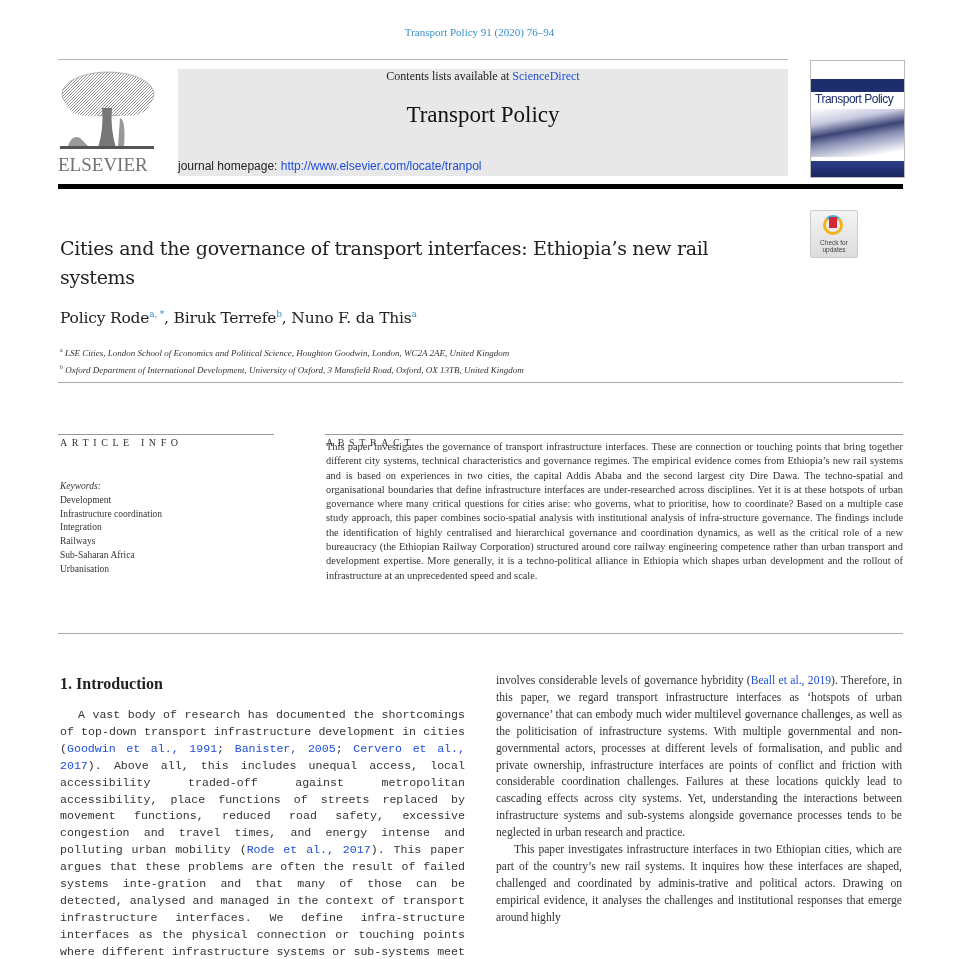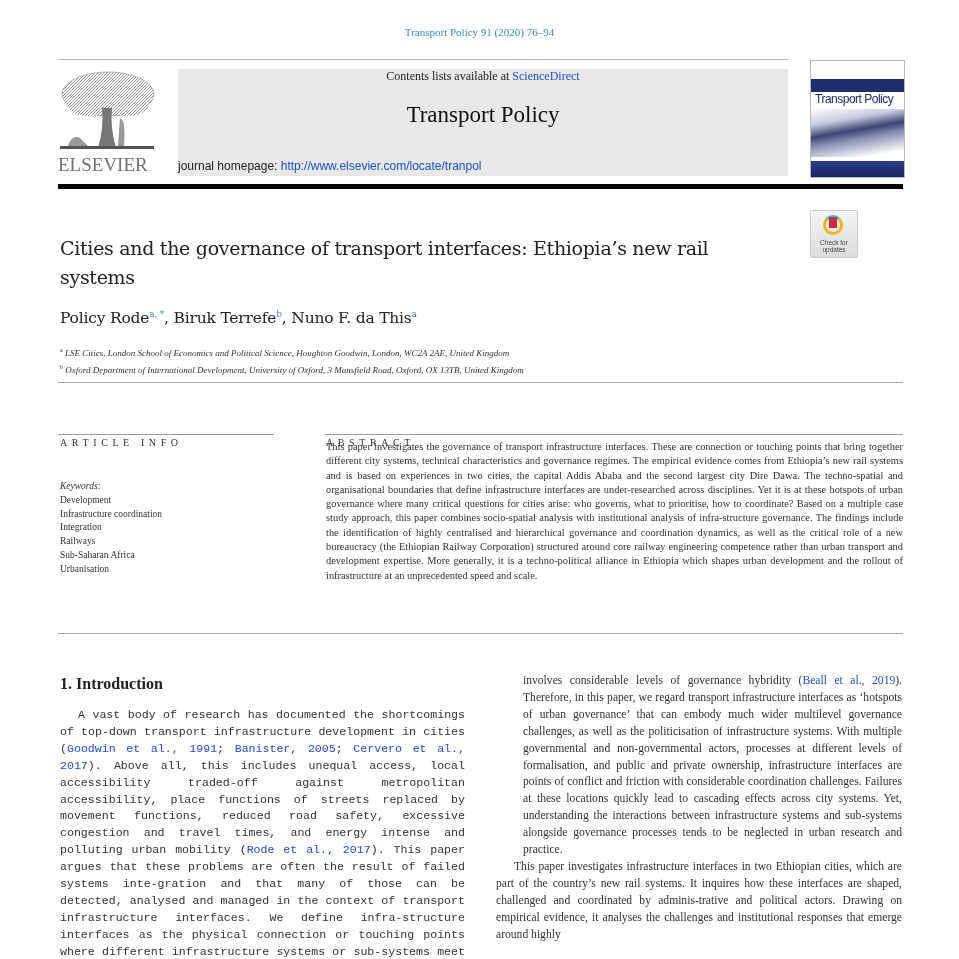--- a/index.html
+++ b/index.html
@@ -51,21 +51,21 @@
   #keywords .kh { font-style: italic; margin-top: 40px; }
 
   #abstract-text { top: 440px; left: 326px; width: 577px; font-size: 10.4px; line-height: 14.3px; color: #333; text-align: justify; font-family: "Liberation Serif", serif; }
 
   #rule-bottom { top: 633px; left: 58px; width: 845px; height: 1px; background: #aaa; }
 
   #sec-heading { top: 675px; left: 60px; font-size: 16px; font-weight: bold; color: #222; font-family: "Liberation Serif", serif; }
   #col-left { top: 707px; left: 60px; width: 405px; font-size: 11.6px; line-height: 16.9px; color: #333; text-align: justify; font-family: Liberation Mono, monospace; }
   #col-right { top: 673px; left: 496px; width: 406px; font-size: 11.6px; line-height: 16.9px; color: #333; text-align: justify; font-family: "Liberation Serif", serif; }
   .para { text-indent: 18px; margin: 0; }
-  .para.noindent { text-indent: 0; margin-left: 27px; }
+  .para.noindent { text-indent: 0; }
   sup.fn { color: #3a8fc7; font-size: 7px; }
 </style>
 </head>
 <body>
 
 <div id="journal-ref" class="abs link">Transport Policy 91 (2020) 76–94</div>
 <div id="top-rule2" class="abs"></div>
 
 <div id="logo" class="abs">
   <svg width="98" height="86" viewBox="0 0 98 86">

